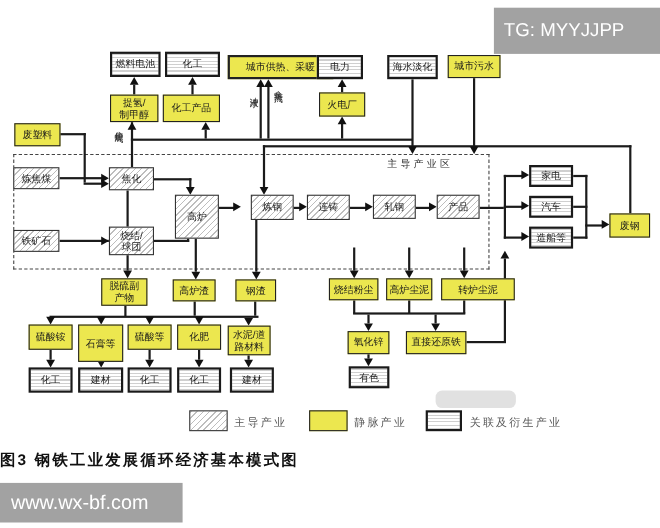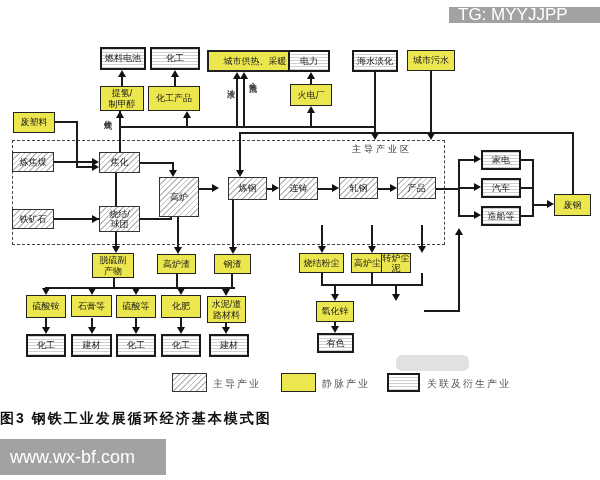--- a/index.html
+++ b/index.html
@@ -23,21 +23,21 @@
   .vlab{position:absolute;writing-mode:vertical-rl;font-size:8px;color:#333;letter-spacing:1px;}
   .hlab{position:absolute;font-size:9px;color:#333;letter-spacing:3px;}
   #zone{position:absolute;left:12px;top:140px;width:433px;height:105px;
         border:1.6px dashed #444;box-sizing:border-box;}
   #zone-label{position:absolute;left:352px;top:143px;font-size:9px;letter-spacing:3px;color:#333;}
   .legend-label{position:absolute;font-size:10px;color:#555;letter-spacing:2px;}
   #caption{position:absolute;left:0;top:410px;width:600px;text-align:left;
            font-size:14px;font-weight:bold;color:#111;letter-spacing:2px;}
   .wm{position:absolute;background:#a2a2a2;color:#fff;display:flex;align-items:center;
       font-family:"Liberation Sans",sans-serif;}
-  #wm-top{left:449px;top:7px;width:151px;height:16px;font-size:17px;padding-left:9px;box-sizing:border-box;}
+  #wm-top{left:449px;top:7px;width:151px;height:42px;font-size:17px;padding-left:9px;box-sizing:border-box;}
   #wm-bottom{left:0;top:439px;width:166px;height:36px;font-size:18px;padding-left:10px;box-sizing:border-box;}
   #blob{position:absolute;left:396px;top:355px;width:73px;height:16px;background:#c9c9c9;
         border-radius:6px;opacity:.55;}
 </style>
 </head>
 <body>
 
 <div id="stage">
 
   <div id="zone"></div>
@@ -180,29 +180,30 @@
   <div class="box dotted" style="left:481px;top:178px;width:40px;height:20px">汽车</div>
   <div class="box dotted" style="left:481px;top:206px;width:40px;height:20px">造船等</div>
   <div class="box yellow" style="left:554px;top:194px;width:37px;height:22px">废钢</div>
 
   <div class="box yellow" style="left:92px;top:253px;width:42px;height:25px">脱硫副
 产物</div>
   <div class="box yellow" style="left:157px;top:254px;width:39px;height:20px">高炉渣</div>
   <div class="box yellow" style="left:214px;top:254px;width:37px;height:20px">钢渣</div>
   <div class="box yellow" style="left:299px;top:253px;width:45px;height:20px">烧结粉尘</div>
   <div class="box yellow" style="left:351px;top:253px;width:42px;height:20px">高炉尘泥</div>
-  <div class="box yellow" style="left:381px;top:253px;width:30px;height:20px">转炉尘泥</div>
+  <div class="box yellow" style="left:401px;top:253px;width:67px;height:20px">转炉尘泥</div>
 
   <div class="box yellow" style="left:26px;top:295px;width:40px;height:23px">硫酸铵</div>
-  <div class="box yellow" style="left:71px;top:295px;width:41px;height:22px">石膏等</div>
+  <div class="box yellow" style="left:71px;top:295px;width:41px;height:34px">石膏等</div>
   <div class="box yellow" style="left:116px;top:295px;width:40px;height:23px">硫酸等</div>
   <div class="box yellow" style="left:161px;top:295px;width:40px;height:23px">化肥</div>
   <div class="box yellow" style="left:207px;top:296px;width:39px;height:27px">水泥/道
 路材料</div>
   <div class="box yellow" style="left:316px;top:301px;width:38px;height:21px">氧化锌</div>
+  <div class="box yellow" style="left:369px;top:301px;width:55px;height:21px">直接还原铁</div>
 
   <div class="box dotted" style="left:26px;top:334px;width:40px;height:23px">化工</div>
   <div class="box dotted" style="left:71px;top:334px;width:41px;height:23px">建材</div>
   <div class="box dotted" style="left:116px;top:334px;width:40px;height:23px">化工</div>
   <div class="box dotted" style="left:161px;top:334px;width:40px;height:23px">化工</div>
   <div class="box dotted" style="left:209px;top:334px;width:40px;height:23px">建材</div>
   <div class="box dotted" style="left:317px;top:333px;width:37px;height:20px">有色</div>
 
   <span class="vlab" style="left:101px;top:113px">焦炉煤气</span>
   <span class="vlab" style="left:224px;top:82px">冲渣水</span>

